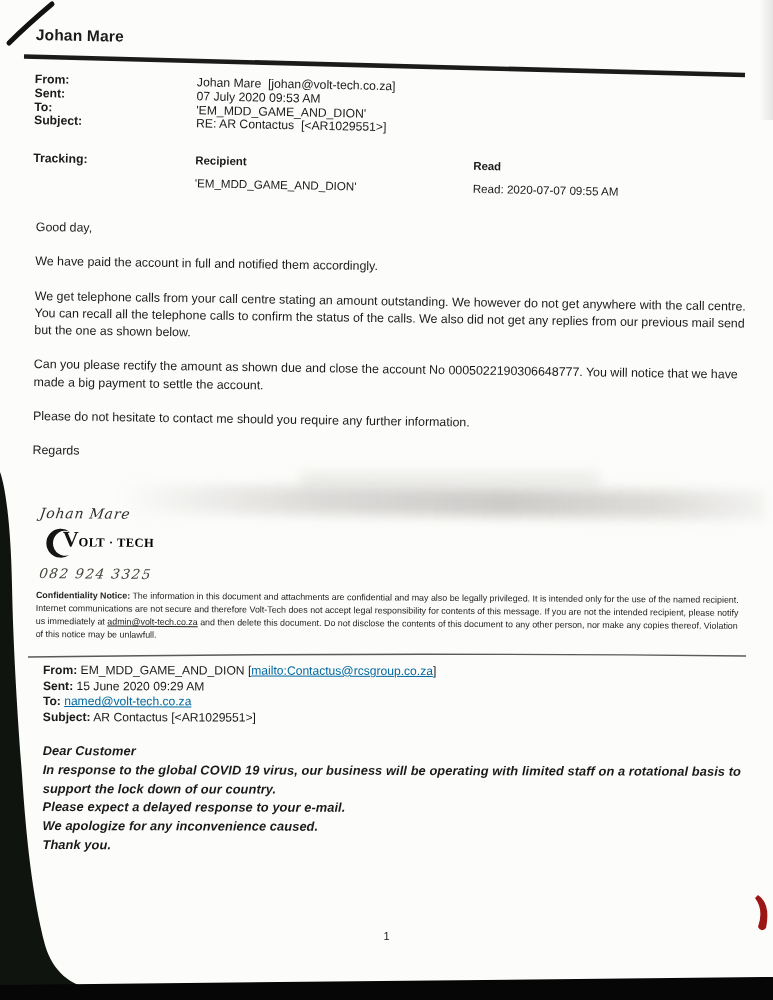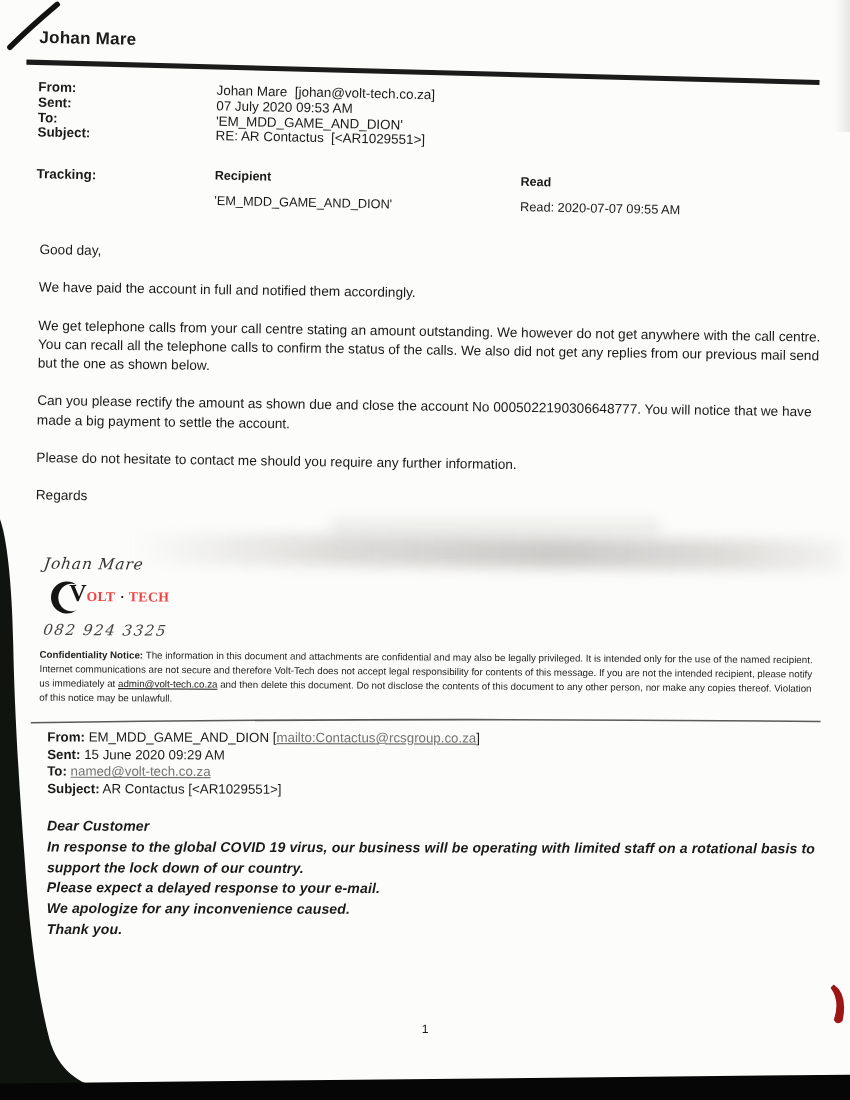--- a/index.html
+++ b/index.html
@@ -25,32 +25,32 @@
   
   #body-block{top:219px;left:36px;width:714px;transform:rotate(.85deg);transform-origin:0 0;}
   #body-block p{margin:0 0 17px 0;font-size:12.4px;line-height:17.3px;}
   
   #signature-block{top:505px;left:40px;transform:rotate(.5deg);transform-origin:0 0;}
   .handwriting{font-family:"DejaVu Serif", serif;font-style:italic;transform:skewX(-7deg);color:#33312e;}
   .sig-name{font-size:14px;letter-spacing:.8px;}
   .logo-row{display:flex;align-items:baseline;margin-top:5px;margin-left:2px;}
   .logo-crescent{align-self:center;margin-right:-13px;position:relative;top:1px;}
   .logo-v{font-family:"Liberation Serif", serif;font-weight:bold;font-size:22px;color:#151515;}
-  .logo-olt,.logo-tech{font-family:"Liberation Serif", serif;font-weight:bold;font-size:12.5px;letter-spacing:.4px;color:#ef4444;}
+  .logo-olt,.logo-tech{font-family:"Liberation Serif", serif;font-weight:bold;font-size:12.5px;letter-spacing:.4px;color:#000000;}
   .logo-dot{font-family:"Liberation Serif", serif;font-weight:bold;font-size:12px;margin:0 4px;color:#151515;}
   .sig-phone{font-size:13.5px;margin-top:7px;letter-spacing:1.5px;color:#45423d;}
   
   #confidentiality{top:589px;left:36px;width:709px;font-size:8.9px;line-height:13.1px;transform:rotate(.4deg);transform-origin:0 0;color:#242424;}
   #confidentiality .bold{font-weight:bold;}
   .plainlink{color:#242424;text-decoration:underline;text-align:right;}
   
   #quoted-block{top:663px;left:43px;width:706px;transform:rotate(.15deg);transform-origin:0 0;}
   .qrow{font-size:12.1px;line-height:15.6px;}
   .qlabel{font-weight:bold;}
-  .qlink{color:#737373;text-decoration:underline;margin-top:12px;}
+  .qlink{color:#0369a1;text-decoration:underline;margin-top:12px;}
   .qbody{margin-top:17px;}
   .qbody p{margin:0;font-weight:bold;font-style:italic;font-size:12.8px;line-height:18.7px;letter-spacing:.1px;}
   
   #page-number{top:930px;left:0;width:773px;text-align:center;font-size:11px;}
   
   #artifacts{top:0;left:0;pointer-events:none;z-index:6;}
   .smudge{z-index:5;pointer-events:none;filter:blur(6px);}
   #smudge-main{top:488px;left:120px;width:645px;height:28px;transform:rotate(.6deg);
     background:linear-gradient(90deg, rgba(145,142,138,0) 0%, rgba(145,142,138,.30) 30%, rgba(128,125,120,.38) 60%, rgba(145,142,138,.28) 85%, rgba(145,142,138,.08) 100%);}
   #smudge-upper{top:472px;left:300px;width:300px;height:14px;background:rgba(150,148,144,.15);}

